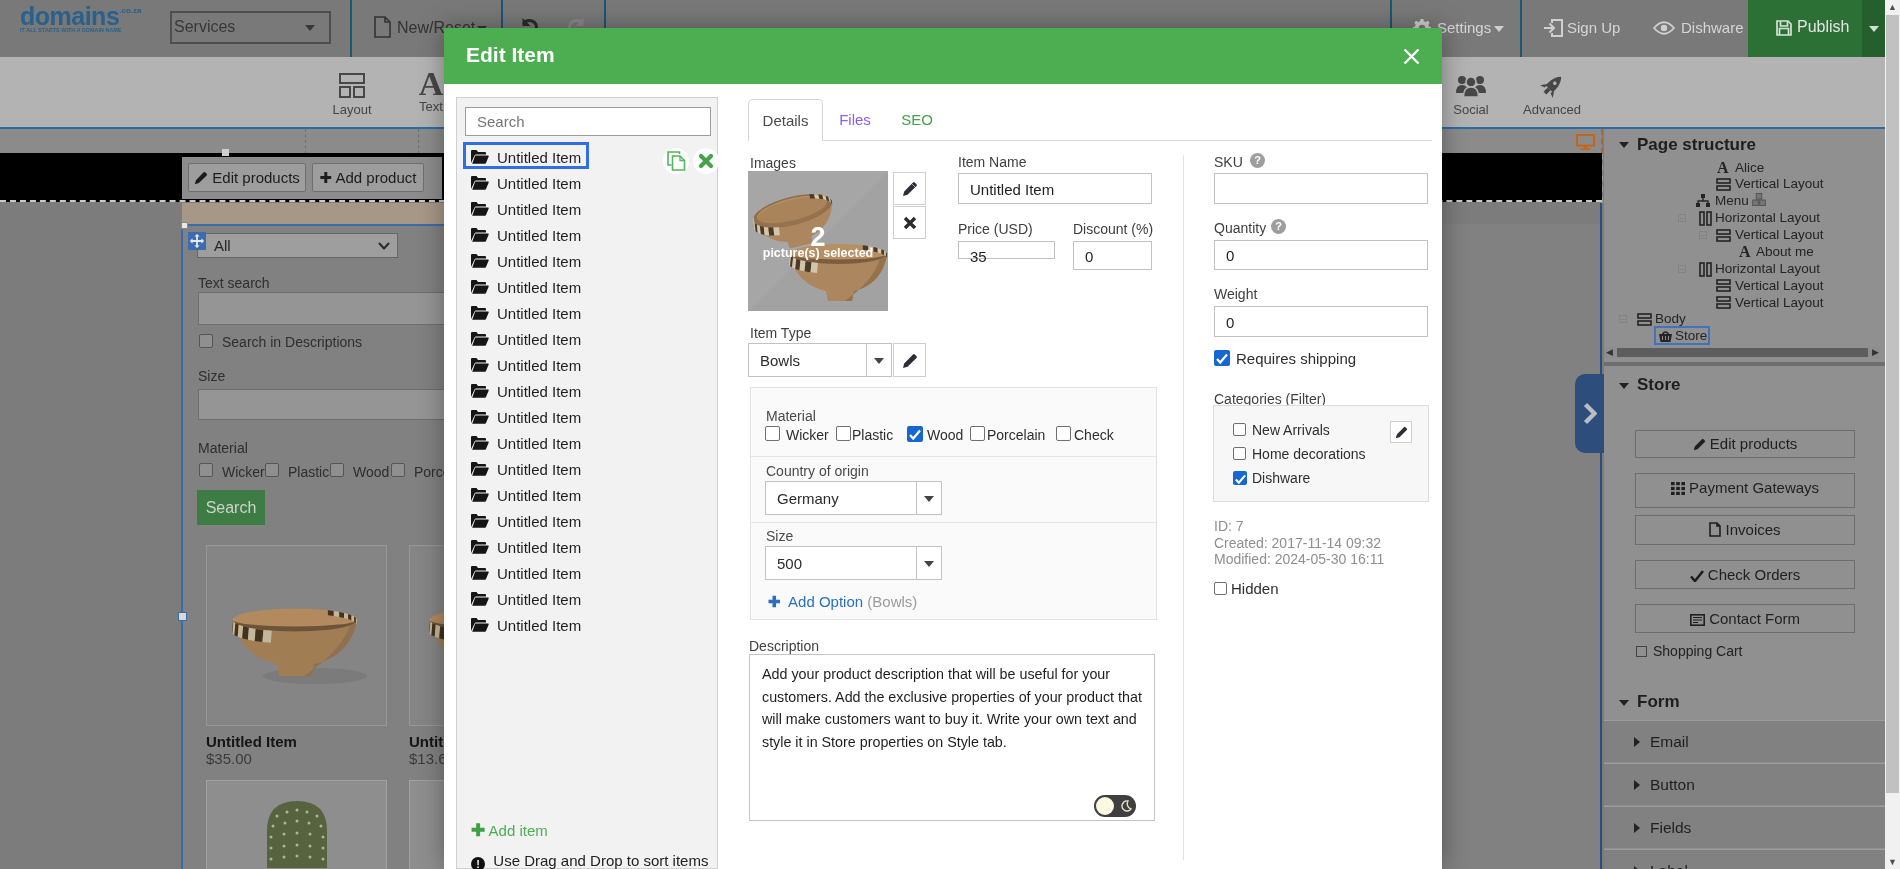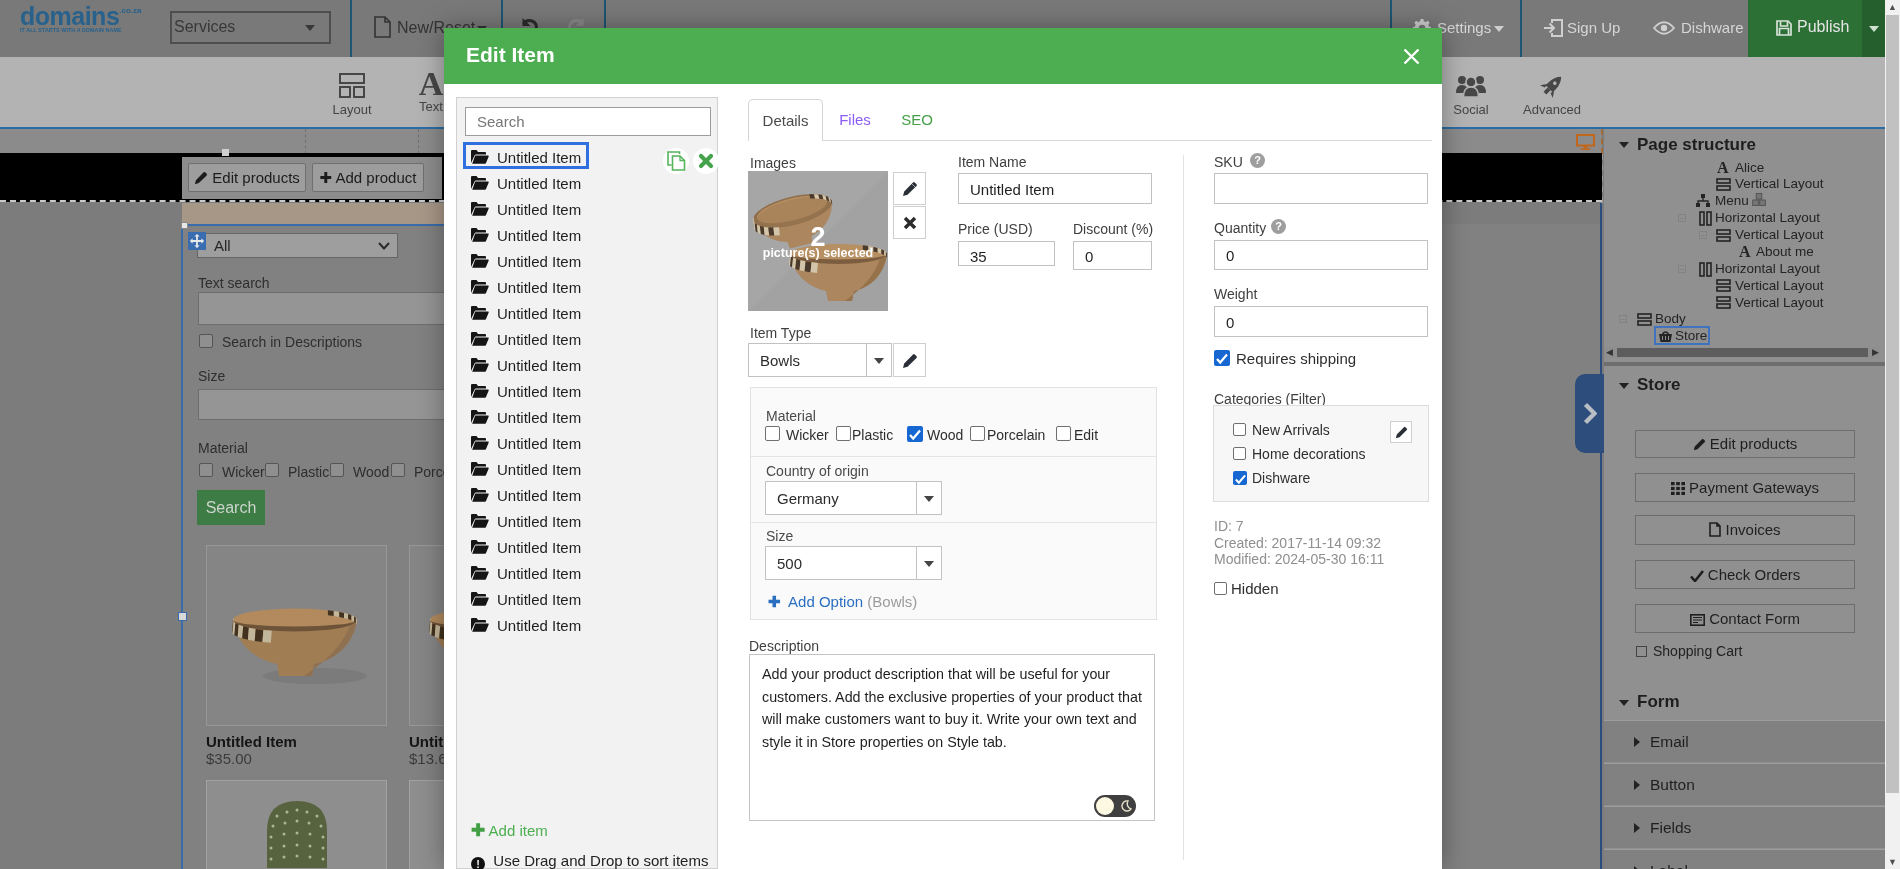--- a/index.html
+++ b/index.html
@@ -385,21 +385,21 @@
     <div class="abs" style="left:13px;top:219px;width:251px;height:9px;background:#5d5d5d;"></div>
     <span class="abs" style="left:2px;top:218px;font-size:9px;color:#333;">◀</span>
     <span class="abs" style="left:268px;top:218px;font-size:9px;color:#333;">▶</span>
     <div class="abs" style="left:0;top:233px;width:281px;height:4px;background:#6e6e6e;"></div>
 
     <span class="dcaret abs" style="left:15px;top:254px;"></span>
     <div class="abs" style="left:33px;top:246px;font-size:17px;font-weight:bold;color:#1e1e1e;">Store</div>
     <div class="sbtn" style="top:301px;height:28px;"><svg class="penico" width="13" height="13" viewBox="0 0 16 16">
           <path d="M1 15 l1.2 -4.5 L11 1.5 q0.8 -0.9 1.8 0 l1.7 1.7 q0.9 1 0 1.8 L5.5 13.8 z" fill="#1f1f1f"></path>
         </svg> Edit products</div>
-    <div class="sbtn" style="top:344px;height:29px;line-height:27px;"><svg class="penico" width="14" height="13" viewBox="0 0 14 13">
+    <div class="sbtn" style="top:344px;height:35px;line-height:27px;"><svg class="penico" width="14" height="13" viewBox="0 0 14 13">
           <g fill="#1f1f1f">
             <rect x="0" y="0" width="3.6" height="3.2"></rect>
             <rect x="5.2" y="0" width="3.6" height="3.2"></rect>
             <rect x="10.4" y="0" width="3.6" height="3.2"></rect>
             <rect x="0" y="4.9" width="3.6" height="3.2"></rect>
             <rect x="5.2" y="4.9" width="3.6" height="3.2"></rect>
             <rect x="10.4" y="4.9" width="3.6" height="3.2"></rect>
             <rect x="0" y="9.8" width="3.6" height="3.2"></rect>
             <rect x="5.2" y="9.8" width="3.6" height="3.2"></rect>
             <rect x="10.4" y="9.8" width="3.6" height="3.2"></rect>
@@ -645,21 +645,21 @@
         <div class="mlabel" style="left:101px;top:39px;color:#2e2e2e;">Plastic</div>
       <div class="mcheckon" style="left:156px;top:38px;">
           <svg width="14" height="14" viewBox="0 0 14 14">
             <path d="M2 7 l3.2 3.5 L12 2.5" fill="none" stroke="#fff" stroke-width="2.2"></path>
           </svg>
         </div>
         <div class="mlabel" style="left:176px;top:39px;color:#2e2e2e;">Wood</div>
       <div class="mcheck" style="left:219px;top:38px;"></div>
         <div class="mlabel" style="left:236px;top:39px;color:#2e2e2e;">Porcelain</div>
       <div class="mcheck" style="left:305px;top:38px;"></div>
-        <div class="mlabel" style="left:323px;top:39px;color:#2e2e2e;">Edit</div>
+        <div class="mlabel" style="left:323px;top:39px;color:#2e2e2e;">Check</div>
       <div class="abs" style="left:0;top:68px;width:405px;height:1px;background:#e5e5e5;"></div>
       <div class="mlabel" style="left:15px;top:75px;color:#4a4a4a;">Country of origin</div>
       <div class="abs" style="left:14px;top:93px;width:177px;height:34px;border:1px solid #c2c2c2;background:#fff;">
         <span style="position:absolute;left:11px;top:8px;font-size:15px;color:#2b2b2b;">Germany</span>
         <div style="position:absolute;right:24px;top:0;width:1px;height:32px;background:#c2c2c2;"></div>
         <span class="caret-d" style="position:absolute;right:7px;top:14px;color:#444;"></span>
       </div>
       <div class="abs" style="left:0;top:134px;width:405px;height:1px;background:#e5e5e5;"></div>
       <div class="mlabel" style="left:15px;top:140px;color:#4a4a4a;">Size</div>
       <div class="abs" style="left:14px;top:158px;width:177px;height:34px;border:1px solid #c2c2c2;background:#fff;">
@@ -679,21 +679,21 @@
             <path d="M8 1 a5 5 0 1 0 3 8 a5.5 5.5 0 0 1 -3 -8z" fill="none" stroke="#e6e2c8" stroke-width="1.4"></path>
           </svg>
       </div>
     </div>
 
     <div class="abs" style="left:739px;top:127px;width:1px;height:705px;background:#e3e3e3;"></div>
 
     <div class="mlabel" style="left:514px;top:126px;">Item Name</div>
     <div class="minput" style="left:514px;top:145px;width:194px;height:31px;line-height:31px;">Untitled Item</div>
     <div class="mlabel" style="left:514px;top:193px;">Price (USD)</div>
-    <div class="minput" style="left:514px;top:213px;width:97px;height:25px;line-height:29px;">35</div>
+    <div class="minput" style="left:514px;top:213px;width:97px;height:18px;line-height:29px;">35</div>
     <div class="mlabel" style="left:629px;top:193px;">Discount (%)</div>
     <div class="minput" style="left:629px;top:213px;width:79px;height:29px;line-height:29px;">0</div>
 
     <div class="mlabel" style="left:770px;top:126px;">SKU</div>
     <div class="helpc" style="left:806px;top:125px;">?</div>
     <div class="minput" style="left:770px;top:145px;width:214px;height:31px;"></div>
     <div class="mlabel" style="left:770px;top:192px;">Quantity</div>
     <div class="helpc" style="left:827px;top:191px;">?</div>
     <div class="minput" style="left:770px;top:212px;width:214px;height:30px;line-height:30px;">0</div>
     <div class="mlabel" style="left:770px;top:258px;">Weight</div>

